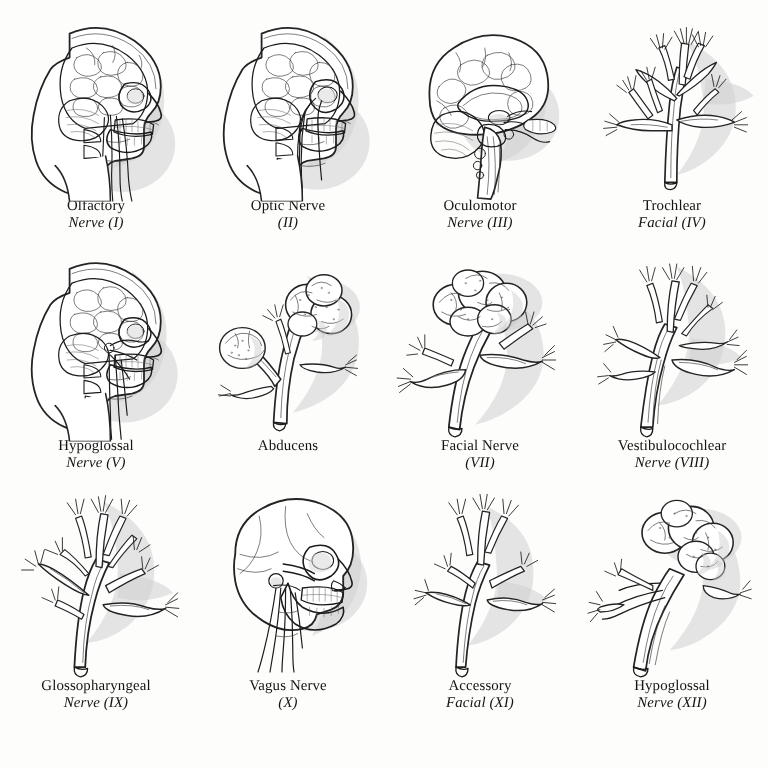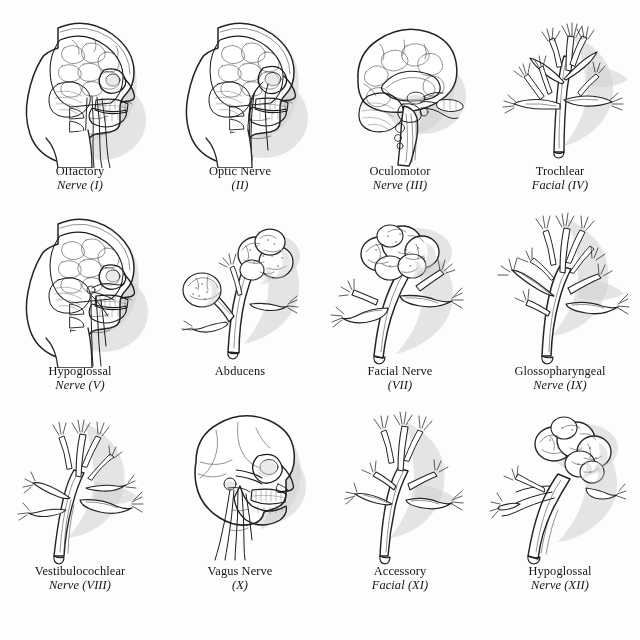--- a/index.html
+++ b/index.html
@@ -508,20 +508,71 @@
     </div>
     <div class="caption">
       <span>Facial Nerve</span>
       <span class="l2">(VII)</span>
     </div>
   </div>
 
   <div class="cell">
     <div class="art">
       <svg viewBox="0 0 160 168">
+        <path class="dropshadow" d="M84 22 q36 18 40 48 q4 32 -22 54 q-16 12 -34 14 q28 -34 26 -64 q-2 -32 -10 -52z"></path>
+        <path class="dropshadow" d="M96 82 q32 4 42 16 q-20 10 -44 4 z"></path>
+
+        <path class="ink-f" stroke-width="1.4" d="M54 156 q4 -36 10 -60 q4 -16 10 -26 l10 3 q-7 14 -11 30 q-7 24 -9 53z"></path>
+        <g class="thin">
+          <path d="M60 152 q2 -32 8 -54 q3 -14 9 -24"></path>
+          <path d="M64 152 q1 -30 7 -52 M68 153 q1 -28 6 -48"></path>
+        </g>
+
+        <path class="ink-f" stroke-width="1.15" d="M70 98 q-14 -10 -26 -14 q-7 -2 -11 -1 q9 7 21 12 q11 5 16 3z"></path>
+        <g class="ink" stroke-width=".7">
+          <path d="M33 83 l-8 -4 M33 85 l-10 2 M35 81 l-4 -9 M31 87 l-7 6"></path>
+        </g>
+        <path class="ink-f" stroke-width="1.05" d="M66 110 q-16 -2 -28 2 q-7 2 -10 1 q10 5 22 3 q12 -2 16 -6z"></path>
+        <g class="ink" stroke-width=".7">
+          <path d="M27 113 l-9 1 M27 115 l-8 5 M29 110 l-6 -7"></path>
+        </g>
+
+        <path class="ink-f" stroke-width="1.2" d="M80 100 q20 -2 36 6 q10 4 16 2 q-14 8 -32 4 q-18 -4 -20 -12z"></path>
+        <path class="thin" d="M86 102 q18 0 32 6"></path>
+        <g class="ink" stroke-width=".72">
+          <path d="M132 102 l10 -5 M132 104 l11 0 M132 106 l10 6 M134 100 l8 -8"></path>
+        </g>
+        <path class="ink-f" stroke-width="1.05" d="M86 88 q18 -4 30 -2 q6 1 10 -1 q-10 7 -24 6 q-13 -1 -16 -3z"></path>
+        <g class="ink" stroke-width=".7">
+          <path d="M126 85 l9 -4 M126 87 l10 1 M128 83 l6 -8"></path>
+        </g>
+
+        <path class="ink-f" stroke-width="1.1" d="M76 76 q0 -24 4 -42 l6 1 q-4 20 -5 42z"></path>
+        <path class="ink-f" stroke-width="1" d="M82 66 q8 -20 14 -30 l5 2 q-8 14 -14 29z"></path>
+        <path class="ink-f" stroke-width="1" d="M72 68 q-4 -22 -8 -32 l-5 2 q6 14 8 31z"></path>
+        <path class="ink-f" stroke-width=".95" d="M88 78 q14 -16 22 -24 l4 3 q-14 10 -22 23z"></path>
+        <g class="ink" stroke-width=".7">
+          <path d="M80 32 l-2 -12 M82 32 l2 -12 M84 33 l6 -10 M78 33 l-6 -10"></path>
+          <path d="M98 34 l-1 -12 M100 34 l4 -11 M102 36 l7 -9"></path>
+          <path d="M61 34 l-2 -12 M59 35 l-6 -10 M63 34 l3 -11"></path>
+          <path d="M112 56 l4 -9 M114 58 l8 -6 M110 56 l-1 -10"></path>
+        </g>
+
+        <path class="ink" stroke-width="1.1" d="M54 156 q6 3 10 1 q0 6 -5 7 q-6 -1 -5 -8z"></path>
+      </svg>
+    </div>
+    <div class="caption">
+      <span>Vestibulocochlear</span>
+      <span class="l2">Nerve (VIII)</span>
+    </div>
+  </div>
+
+  <div class="cell">
+    <div class="art">
+      <svg viewBox="0 0 160 168">
         <path class="dropshadow" d="M86 18 q38 18 42 50 q4 32 -22 54 q-16 12 -34 14 q28 -34 26 -66 q-2 -32 -12 -52z"></path>
         <path class="dropshadow" d="M100 78 q34 4 44 16 q-20 10 -46 4 z"></path>
 
         <path class="ink-f" stroke-width="1.5" d="M62 156 q2 -40 8 -64 q4 -16 10 -26 l11 3 q-8 16 -12 32 q-7 26 -8 55z"></path>
         <path class="thin" d="M69 152 q1 -34 8 -58 q3 -14 9 -24"></path>
 
         <path class="ink-f" stroke-width="1.25" d="M74 96 q-16 -14 -30 -22 q-8 -4 -12 -4 q8 8 22 17 q14 9 20 9z"></path>
         <path class="thin" d="M70 94 q-14 -12 -28 -20"></path>
         <g class="ink" stroke-width=".72">
           <path d="M32 70 l-3 -11 M30 72 l-9 -6 M34 69 l3 -11 M28 75 l-10 0"></path>
@@ -555,71 +606,20 @@
           <path d="M114 58 l4 -10 M116 60 l9 -6 M112 58 l-1 -11"></path>
           <path d="M50 60 l-4 -9 M48 62 l-10 -4 M52 59 l0 -11"></path>
         </g>
 
         <path class="ink" stroke-width="1.1" d="M62 156 q6 3 11 1 q0 6 -6 7 q-6 -1 -5 -8z"></path>
       </svg>
     </div>
     <div class="caption">
       <span>Glossopharyngeal</span>
       <span class="l2">Nerve (IX)</span>
-    </div>
-  </div>
-
-  <div class="cell">
-    <div class="art">
-      <svg viewBox="0 0 160 168">
-        <path class="dropshadow" d="M84 22 q36 18 40 48 q4 32 -22 54 q-16 12 -34 14 q28 -34 26 -64 q-2 -32 -10 -52z"></path>
-        <path class="dropshadow" d="M96 82 q32 4 42 16 q-20 10 -44 4 z"></path>
-
-        <path class="ink-f" stroke-width="1.4" d="M54 156 q4 -36 10 -60 q4 -16 10 -26 l10 3 q-7 14 -11 30 q-7 24 -9 53z"></path>
-        <g class="thin">
-          <path d="M60 152 q2 -32 8 -54 q3 -14 9 -24"></path>
-          <path d="M64 152 q1 -30 7 -52 M68 153 q1 -28 6 -48"></path>
-        </g>
-
-        <path class="ink-f" stroke-width="1.15" d="M70 98 q-14 -10 -26 -14 q-7 -2 -11 -1 q9 7 21 12 q11 5 16 3z"></path>
-        <g class="ink" stroke-width=".7">
-          <path d="M33 83 l-8 -4 M33 85 l-10 2 M35 81 l-4 -9 M31 87 l-7 6"></path>
-        </g>
-        <path class="ink-f" stroke-width="1.05" d="M66 110 q-16 -2 -28 2 q-7 2 -10 1 q10 5 22 3 q12 -2 16 -6z"></path>
-        <g class="ink" stroke-width=".7">
-          <path d="M27 113 l-9 1 M27 115 l-8 5 M29 110 l-6 -7"></path>
-        </g>
-
-        <path class="ink-f" stroke-width="1.2" d="M80 100 q20 -2 36 6 q10 4 16 2 q-14 8 -32 4 q-18 -4 -20 -12z"></path>
-        <path class="thin" d="M86 102 q18 0 32 6"></path>
-        <g class="ink" stroke-width=".72">
-          <path d="M132 102 l10 -5 M132 104 l11 0 M132 106 l10 6 M134 100 l8 -8"></path>
-        </g>
-        <path class="ink-f" stroke-width="1.05" d="M86 88 q18 -4 30 -2 q6 1 10 -1 q-10 7 -24 6 q-13 -1 -16 -3z"></path>
-        <g class="ink" stroke-width=".7">
-          <path d="M126 85 l9 -4 M126 87 l10 1 M128 83 l6 -8"></path>
-        </g>
-
-        <path class="ink-f" stroke-width="1.1" d="M76 76 q0 -24 4 -42 l6 1 q-4 20 -5 42z"></path>
-        <path class="ink-f" stroke-width="1" d="M82 66 q8 -20 14 -30 l5 2 q-8 14 -14 29z"></path>
-        <path class="ink-f" stroke-width="1" d="M72 68 q-4 -22 -8 -32 l-5 2 q6 14 8 31z"></path>
-        <path class="ink-f" stroke-width=".95" d="M88 78 q14 -16 22 -24 l4 3 q-14 10 -22 23z"></path>
-        <g class="ink" stroke-width=".7">
-          <path d="M80 32 l-2 -12 M82 32 l2 -12 M84 33 l6 -10 M78 33 l-6 -10"></path>
-          <path d="M98 34 l-1 -12 M100 34 l4 -11 M102 36 l7 -9"></path>
-          <path d="M61 34 l-2 -12 M59 35 l-6 -10 M63 34 l3 -11"></path>
-          <path d="M112 56 l4 -9 M114 58 l8 -6 M110 56 l-1 -10"></path>
-        </g>
-
-        <path class="ink" stroke-width="1.1" d="M54 156 q6 3 10 1 q0 6 -5 7 q-6 -1 -5 -8z"></path>
-      </svg>
-    </div>
-    <div class="caption">
-      <span>Vestibulocochlear</span>
-      <span class="l2">Nerve (VIII)</span>
     </div>
   </div>
 
   <div class="cell">
     <div class="art">
       <svg viewBox="0 0 160 168">
         <ellipse class="dropshadow" cx="100" cy="86" rx="46" ry="40"></ellipse>
         <path class="dropshadow" d="M112 22 q34 24 28 60 q-6 34 -40 48 q20 -38 16 -66 z"></path>
 
         <path class="ink-f" stroke-width="1.55" d="M36 62 q0 -26 22 -38 q24 -14 50 -4 q24 10 26 32 q2 18 -8 28 l0 14 q0 10 -10 14 l-12 4 q-2 10 -12 12 q-16 4 -32 -6 q-20 -12 -24 -34 q-2 -12 0 -22z"></path>

